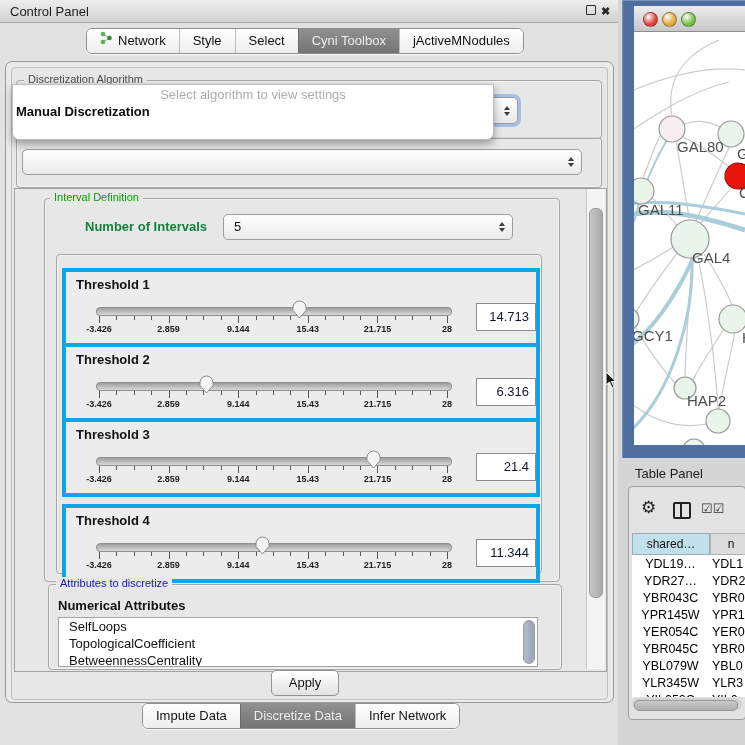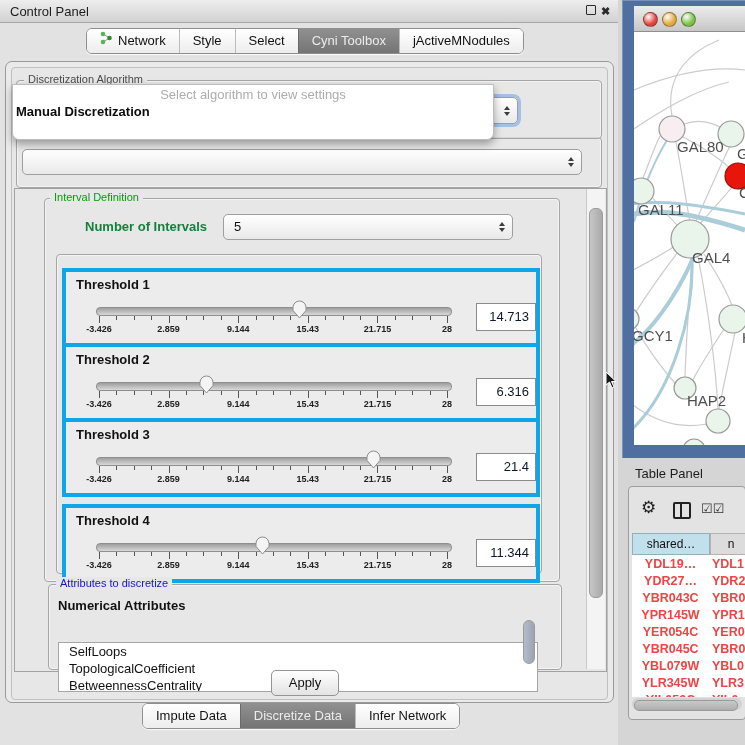--- a/index.html
+++ b/index.html
@@ -52,21 +52,21 @@
   .thr-panel{position:absolute;left:62px;width:470px;height:71px;background:#ececec;border:4px solid #0ea5e9;}
   .thr-label{position:absolute;left:10px;top:5px;font-size:13px;font-weight:bold;color:#111;}
   .thr-track{position:absolute;left:30px;top:35px;width:354px;height:7px;border:1px solid #8f8f8f;border-radius:4px;
     background:linear-gradient(#9e9e9e,#d9d9d9);}
   .tick{position:absolute;width:1px;background:#555;}
   .tick-label{position:absolute;width:46px;text-align:center;font-size:9px;font-weight:bold;color:#222;}
   .thr-thumb{position:absolute;top:27px;}
   .thr-value{position:absolute;left:410px;top:31px;width:52px;height:26px;background:#fff;border:1px solid #8a8a8a;
     font-size:13px;text-align:right;line-height:26px;padding-right:6px;color:#0f172a;}
   
-  #attr-list{position:absolute;left:58px;top:617px;width:478px;height:48px;background:#fff;border:1px solid #a5a5a5;overflow:hidden;margin-top:25px;}
+  #attr-list{position:absolute;left:58px;top:617px;width:478px;height:48px;background:#fff;border:1px solid #a5a5a5;overflow:hidden;}
   .attr-item{font-size:13px;color:#111;line-height:17px;padding-left:10px;white-space:nowrap;}
   
   #apply-btn{position:absolute;left:271px;top:670px;width:66px;height:24px;background:linear-gradient(#ffffff,#e3e3e3);
     border:1px solid #949494;border-radius:5px;font-size:13px;color:#111;text-align:center;line-height:23px;}
   
   #net-frame{position:absolute;left:622px;top:0;width:123px;height:458px;background:#4e6fa0;
     box-shadow:inset 1px 1px 0 rgba(255,255,255,.25);}
   #net-titlebar{position:absolute;left:634px;top:6px;width:111px;height:25px;
     background:linear-gradient(#ececec,#c7c7c7);border-bottom:1px solid #8f8f8f;}
   .tl{position:absolute;top:6px;width:13px;height:13px;border-radius:50%;border:1px solid rgba(0,0,0,.35);}
@@ -78,21 +78,21 @@
   #tp-box{position:absolute;left:628px;top:486px;width:116px;height:232px;background:#e3e3e3;
     border:1px solid #9d9d9d;border-radius:4px;}
   #tp-gear{position:absolute;left:641px;top:499px;font-size:17px;color:#222;line-height:17px;}
   #tp-cols{position:absolute;left:673px;top:502px;width:14px;height:13px;border:2px solid #222;border-radius:2px;}
   #tp-cols i{position:absolute;left:5px;top:0;width:2px;height:13px;background:#222;}
   #tp-checks{position:absolute;left:701px;top:501px;font-size:13px;color:#333;letter-spacing:0px;}
   #tp-table{position:absolute;left:632px;top:533px;width:113px;height:164px;background:#fff;overflow:hidden;}
   .th-cell{position:absolute;top:0;height:20px;font-size:12px;line-height:20px;text-align:center;color:#111;}
   #th1{left:0;width:76px;background:#c2dfec;border:1px solid #93afbc;}
   #th2{left:78px;width:40px;background:#dcdcdc;border:1px solid #b3b3b3;}
-  .trow{position:absolute;left:0;width:113px;height:17px;font-size:12.5px;color:#ef4444;font-weight:bold;}
+  .trow{position:absolute;left:0;width:113px;height:17px;font-size:12.5px;color:#000000;}
   .trow .c1{position:absolute;left:0;width:77px;text-align:center;}
   .trow .c2{position:absolute;left:80px;width:40px;}
   #tp-hscroll{position:absolute;left:632px;top:698px;width:110px;height:12px;background:#d2d2d2;border-radius:6px;}
   #tp-hthumb{position:absolute;left:634px;top:700px;width:102px;height:9px;background:linear-gradient(#c9c9c9,#aeaeae);
     border:1px solid #9a9a9a;border-radius:5px;}
   
   #cursor{position:absolute;left:605px;top:371px;z-index:50;}
 </style>
 </head>
 <body>

